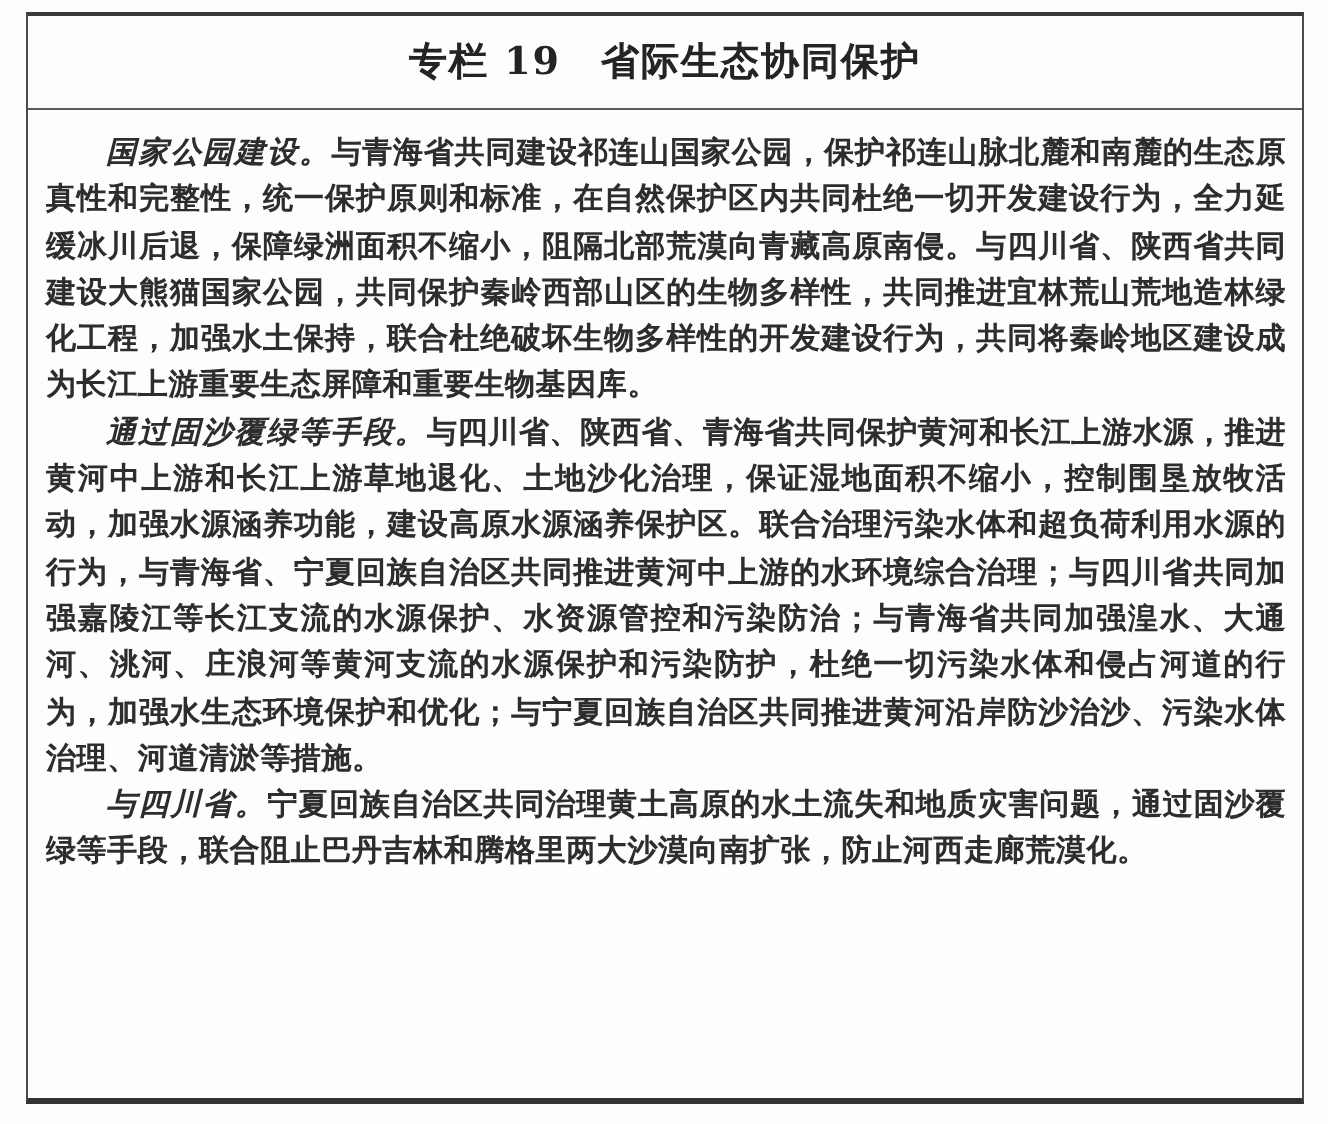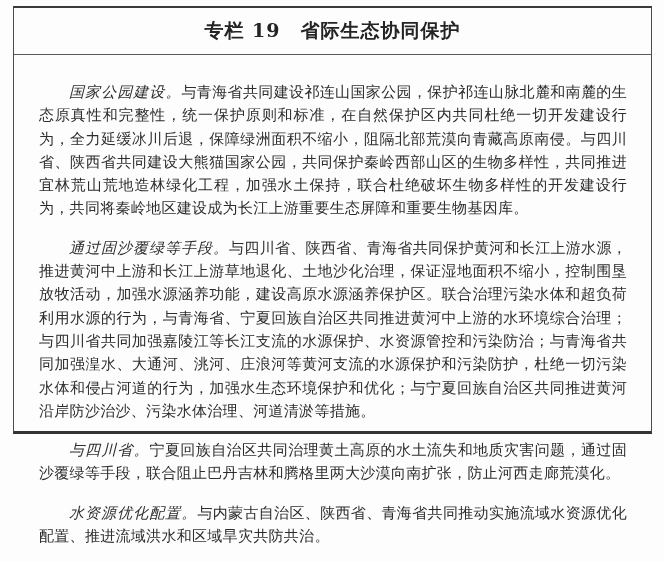--- a/index.html
+++ b/index.html
@@ -13,21 +13,21 @@
     position: relative;
     font-family: "DejaVu Serif", "Liberation Serif", serif;
     color: #2a2a2a;
     overflow: hidden;
   }
   .panel {
     position: absolute;
     left: 13px;
     top: 6px;
     width: 639px;
-    height: 428px;
+    height: 546px;
     border-top: 2px solid #3a3a3a;
     border-bottom: 3px solid #333333;
     border-left: 1.3px solid #4a4a4a;
     border-right: 1.3px solid #4a4a4a;
     background: #fdfdfd;
     box-sizing: border-box;
   }
   .panel-title {
     height: 46px;
     border-bottom: 1px solid #5a5a5a;
@@ -42,34 +42,34 @@
   .panel-body {
     padding: 10px 8px 0 9px;
     font-size: 15px;
     line-height: 23.3px;
     text-align: justify;
     text-justify: inter-ideograph;
     letter-spacing: 0.3px;
     color: #2d2d2d;
   }
   .para {
-    margin: 16px;
+    margin: 0;
     text-indent: 2em;
+    font-weight: bold;
   }
   .lead {
     font-style: italic;
     letter-spacing: 1px;
   }
 </style>
 </head>
 <body>
 
 <div class="panel">
   <div class="panel-title">
     <span>专栏 19　省际生态协同保护</span>
   </div>
   <div class="panel-body">
     <p class="para"><span class="lead">国家公园建设。</span><span>与青海省共同建设祁连山国家公园，保护祁连山脉北麓和南麓的生态原真性和完整性，统一保护原则和标准，在自然保护区内共同杜绝一切开发建设行为，全力延缓冰川后退，保障绿洲面积不缩小，阻隔北部荒漠向青藏高原南侵。与四川省、陕西省共同建设大熊猫国家公园，共同保护秦岭西部山区的生物多样性，共同推进宜林荒山荒地造林绿化工程，加强水土保持，联合杜绝破坏生物多样性的开发建设行为，共同将秦岭地区建设成为长江上游重要生态屏障和重要生物基因库。</span></p>
     <p class="para"><span class="lead">通过固沙覆绿等手段。</span><span>与四川省、陕西省、青海省共同保护黄河和长江上游水源，推进黄河中上游和长江上游草地退化、土地沙化治理，保证湿地面积不缩小，控制围垦放牧活动，加强水源涵养功能，建设高原水源涵养保护区。联合治理污染水体和超负荷利用水源的行为，与青海省、宁夏回族自治区共同推进黄河中上游的水环境综合治理；与四川省共同加强嘉陵江等长江支流的水源保护、水资源管控和污染防治；与青海省共同加强湟水、大通河、洮河、庄浪河等黄河支流的水源保护和污染防护，杜绝一切污染水体和侵占河道的行为，加强水生态环境保护和优化；与宁夏回族自治区共同推进黄河沿岸防沙治沙、污染水体治理、河道清淤等措施。</span></p>
     <p class="para"><span class="lead">与四川省。</span><span>宁夏回族自治区共同治理黄土高原的水土流失和地质灾害问题，通过固沙覆绿等手段，联合阻止巴丹吉林和腾格里两大沙漠向南扩张，防止河西走廊荒漠化。</span></p>
-    <p class="para"><span class="lead">水资源优化配置。</span><span>与内蒙古自治区、陕西省、青海省共同推动实施流域水资源优化配置、推进流域洪水和区域旱灾共防共治。</span></p>
   </div>
 </div>
 
 </body></html>

